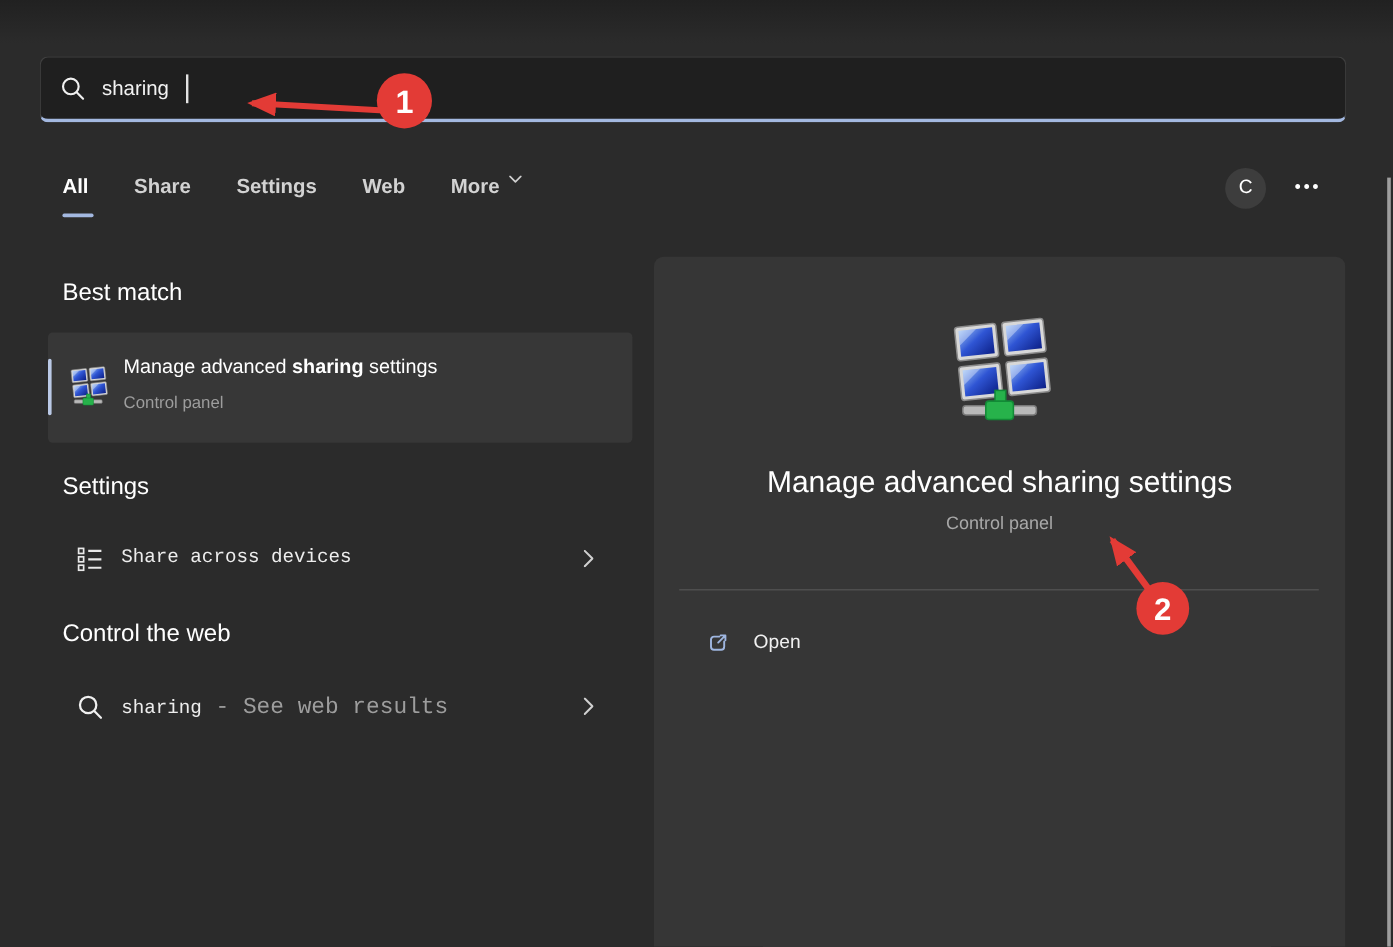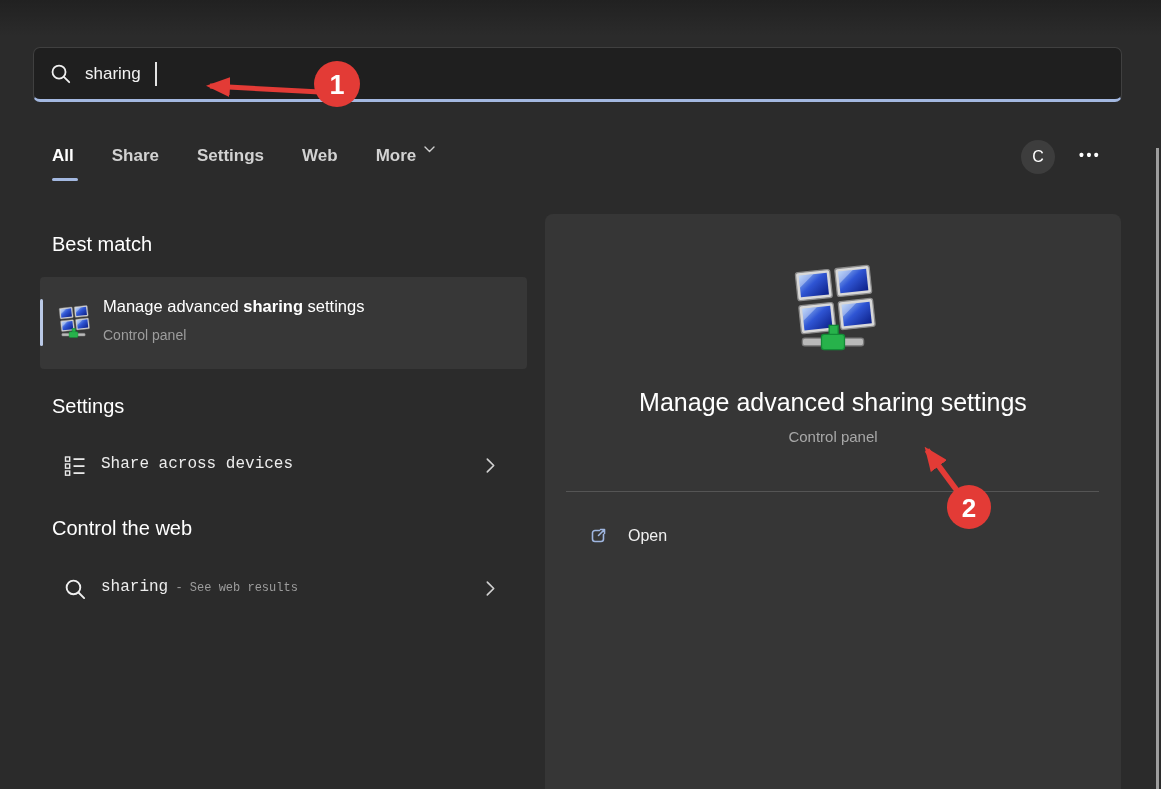--- a/index.html
+++ b/index.html
@@ -52,21 +52,21 @@
   .sel-bar { position:absolute; left:0px; top:22px; width:3px; height:47px; border-radius:3px; background:#bac9e6; }
   .best-icon { position:absolute; left:16px; top:28px; width:35px; height:35px; }
   .best-title { position:absolute; left:63px; top:20px; font-size:16.5px; color:#ffffff; white-space:nowrap; }
   .best-title b { font-weight:700; }
   .best-sub { position:absolute; left:63px; top:50px; font-size:14px; color:#9d9d9d; }
   .row { position:absolute; left:40px; width:487px; height:54px; border-radius:4px; }
   .row-settings { top:439px; }
   .row-web { top:562px; }
   .row-icon { position:absolute; left:24px; top:16px; width:22px; height:22px; }
   .row-label { position:absolute; left:61px; top:16px; font-size:16px; color:#ededed; white-space:nowrap;font-family:Liberation Mono, monospace; }
-  .row-suffix { color:#9d9d9d; font-size:12px; }
+  .row-suffix { color:#9d9d9d; font-size:19px; }
   .row-chevron { position:absolute; left:446px; top:19px; width:9px; height:15px; }
   
   .preview {
     position:absolute; left:545px; top:214px; width:576px; height:575px;
     background:#363636; border-radius:8px 8px 0 0;
   }
   .preview-icon { position:absolute; left:50%; transform:translateX(-50%); top:50px; width:92px; height:92px; }
   .preview-title { position:absolute; top:174px; width:100%; text-align:center; font-size:25px; color:#ffffff; white-space:nowrap; }
   .preview-sub { position:absolute; top:214px; width:100%; text-align:center; font-size:15px; color:#a8a8a8; }
   .preview-divider { position:absolute; top:277px; left:21px; width:533px; height:1px; background:#555555; }

